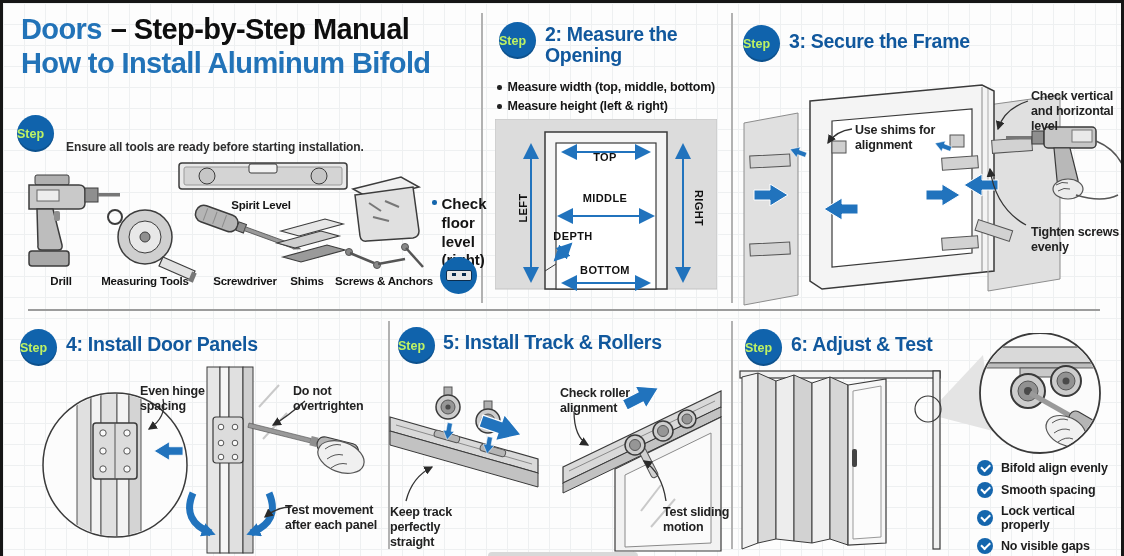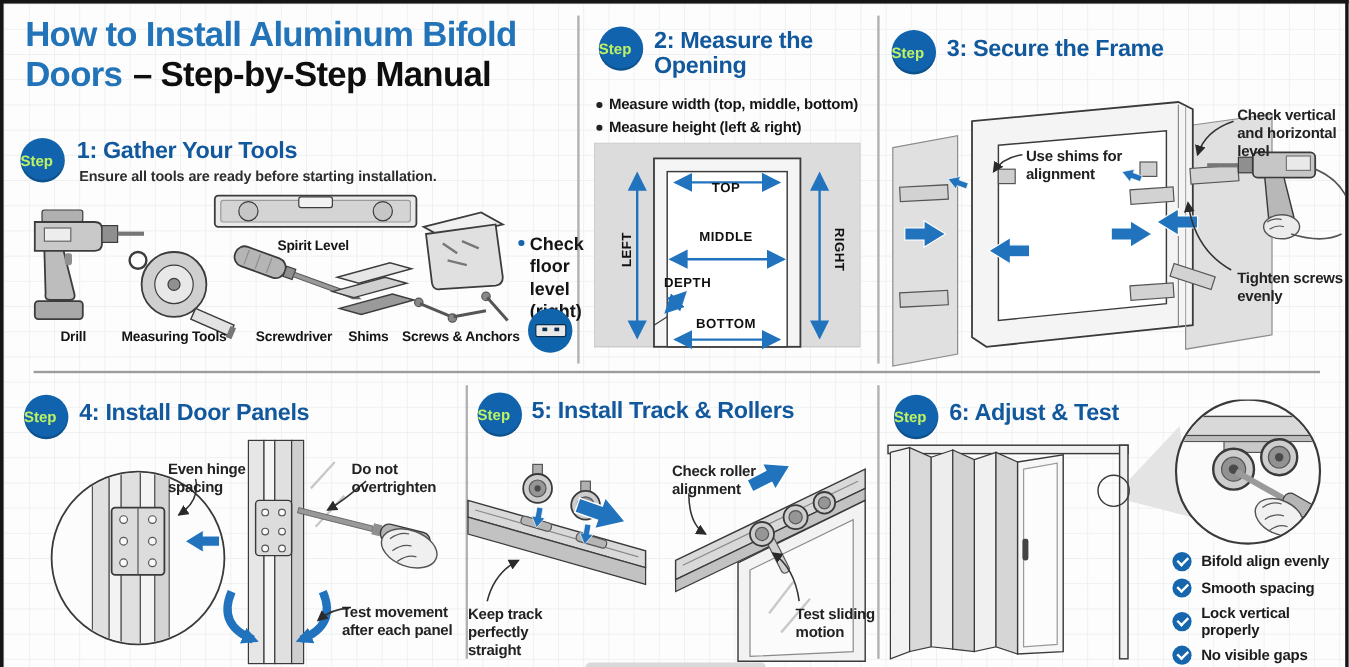--- a/index.html
+++ b/index.html
@@ -44,36 +44,35 @@
   .divider-v{position:absolute;width:2px;background:#b2b2b2;}
   .divider-h{position:absolute;height:2px;background:#9c9c9c;}
   .footerbar{position:absolute;left:485px;top:549px;width:150px;height:7px;background:#d9d9d9;border-radius:4px 4px 0 0;}
 </style>
 </head>
 <body>
 
 <div id="stage">
 
   <div class="title">
-    <div><span class="blue">How to Install Aluminum Bifold</span></div>
     <div>
       <span class="blue">Doors</span><span class="black">– Step-by-Step Manual</span>
     </div>
+    <div><span class="blue">How to Install Aluminum Bifold</span></div>
   </div>
 
   <div class="divider-v" style="left:478px;top:10px;height:290px;"></div>
   <div class="divider-v" style="left:728px;top:10px;height:290px;"></div>
   <div class="divider-h" style="left:25px;top:306px;width:1072px;"></div>
   <div class="divider-v" style="left:385px;top:318px;height:228px;"></div>
   <div class="divider-v" style="left:728px;top:318px;height:228px;"></div>
 
   <div class="badge" style="left:14px;top:112px;">
       <span>Step</span>
     </div>
-  <div class="stephead" style="left:61px;top:113px;">1: Gather Your Tools</div>
   <div class="subtitle" style="left:63px;top:137px;">Ensure all tools are ready before starting installation.</div>
 
   <svg class="abs" style="left:8px;top:154px;" width="462" height="148" viewBox="0 0 462 148">
 
     <g>
       <rect x="168" y="6" width="168" height="26" rx="3" fill="#e9e9e9" stroke="#3c3c3c" stroke-width="1.5"></rect>
       <rect x="173" y="10" width="158" height="18" rx="2" fill="#d4d4d4" stroke="#9a9a9a" stroke-width="1"></rect>
       <circle cx="196" cy="19" r="8" fill="#c6c6c6" stroke="#3c3c3c"></circle>
       <circle cx="308" cy="19" r="8" fill="#c6c6c6" stroke="#3c3c3c"></circle>
       <rect x="238" y="7" width="28" height="9" rx="2" fill="#f2f2f2" stroke="#3c3c3c"></rect>

